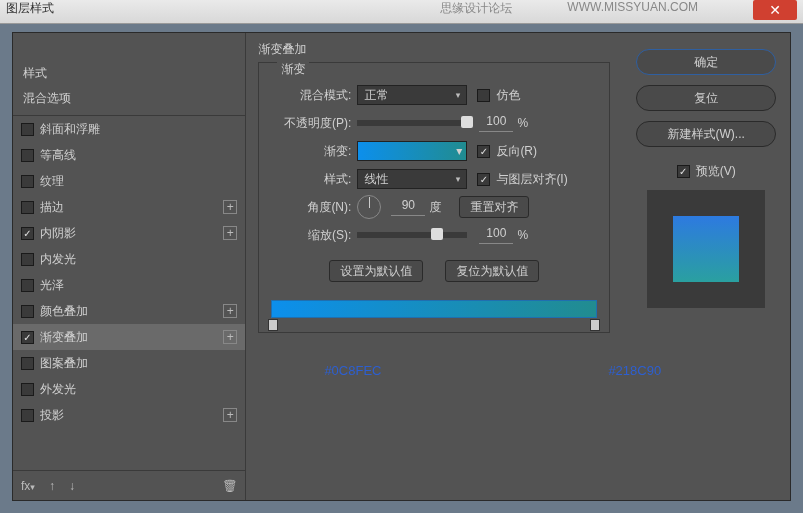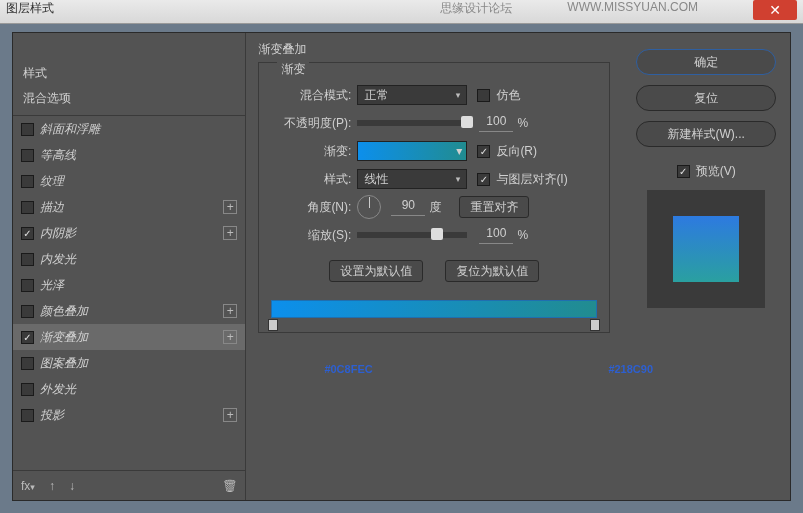--- a/index.html
+++ b/index.html
@@ -10,21 +10,21 @@
 .close-btn { width: 44px; height: 20px; background: #d04030; color: #fff; display: flex; align-items: center; justify-content: center; font-size: 14px; border-radius: 2px; }
 .dialog { position: absolute; left: 12px; top: 32px; width: 779px; height: 469px; background: #535353; border: 1px solid #2a2a2a; display: flex; font-size: 12px; color: #d0d0d0; }
 .left-panel { width: 234px; border-right: 1px solid #3a3a3a; display: flex; flex-direction: column; }
 .left-head { padding: 10px 10px 6px; font-size: 12px; margin-top: 22px; }
 .left-sub { padding: 2px 10px 8px; font-size: 12px; border-bottom: 1px solid #3a3a3a; }
 .style-row { display: flex; align-items: center; height: 26px; padding: 0 8px; }
 .style-row.indent { }
 .style-row.sel { background: #6a6a6a; }
 .cb { width: 13px; height: 13px; border: 1px solid #1a1a1a; background: #3a3a3a; display: inline-flex; align-items: center; justify-content: center; margin-right: 6px; }
 .cb.checked::after { content: "✓"; color: #e0e0e0; font-size: 10px; }
-.style-row .lbl { flex: 1; font-style: italic; }
+.style-row .lbl { flex: 1; }
 .plus { width: 14px; height: 14px; border: 1px solid #888; color: #bbb; display: flex; align-items: center; justify-content: center; font-size: 12px; }
 .left-footer { margin-top: auto; height: 30px; border-top: 1px solid #3a3a3a; display: flex; align-items: center; padding: 0 8px; gap: 14px; color: #bbb; }
 .center { flex: 1; padding: 8px 12px; position: relative; }
 .sec-title { font-size: 12px; margin-bottom: 4px; }
 .fieldset { border: 1px solid #3a3a3a; padding: 12px 12px 14px; }
 .legend { font-size: 12px; padding: 0 4px; margin-left: 6px; position: relative; top: -14px; background: #535353; display: inline-block; }
 .row { display: flex; align-items: center; height: 26px; margin-top: 2px; }
 .row .label { width: 80px; text-align: right; margin-right: 6px; }
 .select { width: 110px; height: 20px; background: #3a3a3a; border: 1px solid #222; display: flex; align-items: center; padding: 0 6px; justify-content: space-between; }
 .select .arr { font-size: 9px; color: #bbb; }
@@ -33,21 +33,21 @@
 .val { width: 34px; height: 18px; text-align: center; border-bottom: 1px solid #888; margin: 0 4px; }
 .grad-swatch { width: 110px; height: 20px; background: linear-gradient(90deg,#0C8FEC,#218C90); border: 1px solid #222; display: flex; justify-content: flex-end; align-items: center; padding-right: 4px; }
 .btn-sm { height: 22px; padding: 0 10px; background: #4a4a4a; border: 1px solid #2a2a2a; display: inline-flex; align-items: center; border-radius: 3px; }
 .angle { width: 24px; height: 24px; border: 1px solid #888; border-radius: 50%; position: relative; margin-right: 6px; }
 .angle::after { content: ""; position: absolute; left: 11px; top: 1px; width: 1px; height: 11px; background: #ccc; }
 .btn-row { display: flex; gap: 22px; justify-content: center; margin-top: 12px; }
 .grad-editor { margin: 18px auto 0; width: 326px; }
 .grad-bar { height: 18px; background: linear-gradient(90deg,#0C8FEC,#218C90); border: 1px solid #1f6fb0; position: relative; }
 .stop { position: absolute; width: 10px; height: 12px; background: #ccc; border: 1px solid #333; bottom: -14px; }
 .stop.l { left: -4px; } .stop.r { right: -4px; }
-.hex { position: absolute; font-weight: bold; font-size: 11px; color: #2d5fd0; }
+.hex { position: absolute; font-weight: normal; font-size: 13px; color: #2d5fd0; }
 .right-panel { width: 168px; padding: 16px 12px; display: flex; flex-direction: column; align-items: center; }
 .rbtn { width: 140px; height: 26px; border: 1px solid #2a2a2a; border-radius: 13px; display: flex; align-items: center; justify-content: center; margin-bottom: 10px; background: #4a4a4a; }
 .rbtn.primary { border: 1px solid #2f5fa0; }
 .prev-row { display: flex; align-items: center; margin: 6px 0 10px; }
 .preview { width: 118px; height: 118px; background: #3a3a3a; display: flex; align-items: center; justify-content: center; }
 .preview .sw { width: 66px; height: 66px; background: linear-gradient(180deg,#2d7ae0,#2aa0a0); }
 </style>
 </head>
 <body>
 

